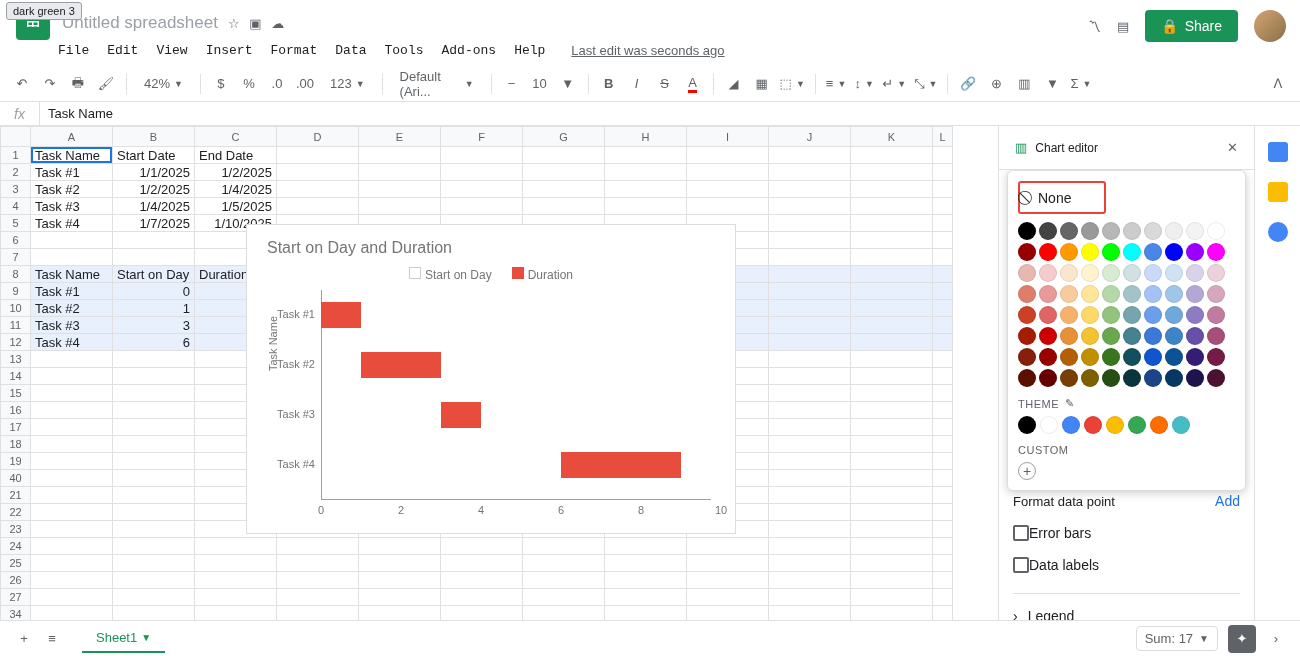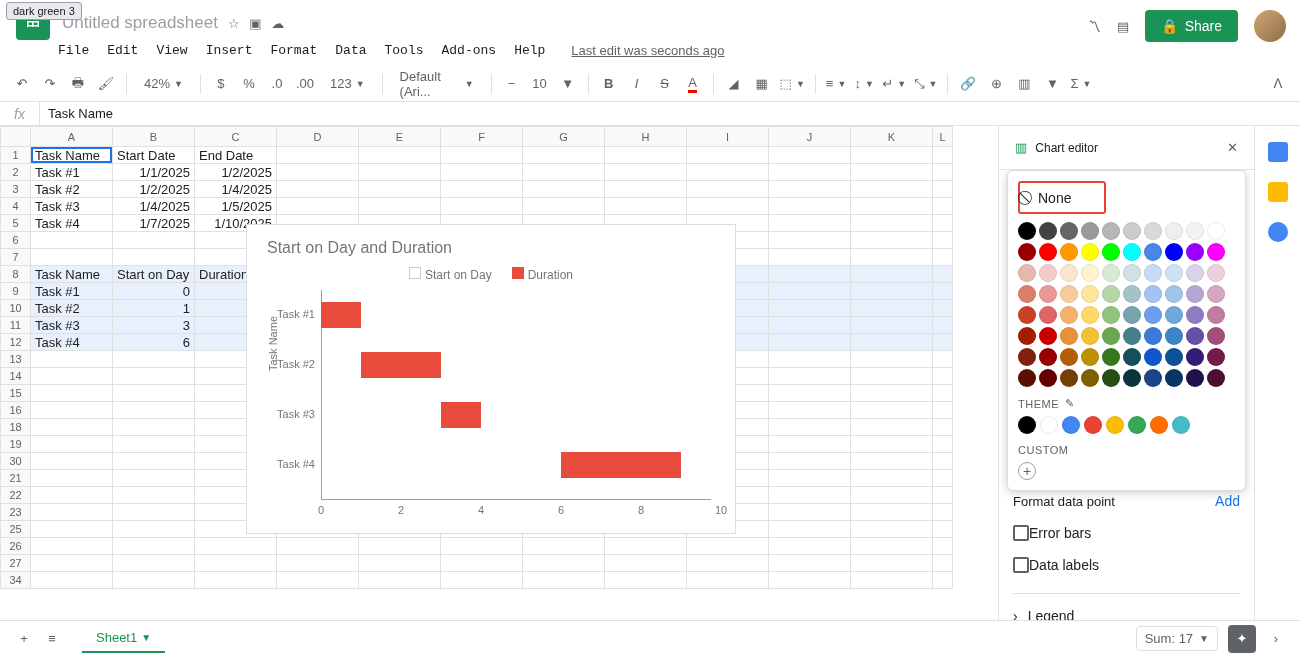--- a/index.html
+++ b/index.html
@@ -456,20 +456,35 @@
             <td class=""></td>
             <td class=""></td>
             <td class=""></td>
             <td class=""></td>
             <td class=""></td>
             <td class=""></td>
             <td class=""></td>
             <td class=""></td>
           </tr>
           <tr>
+            <th class="rowh">17</th>
+            <td class=""></td>
+            <td class=""></td>
+            <td class=""></td>
+            <td class=""></td>
+            <td class=""></td>
+            <td class=""></td>
+            <td class=""></td>
+            <td class=""></td>
+            <td class=""></td>
+            <td class=""></td>
+            <td class=""></td>
+            <td class=""></td>
+          </tr>
+          <tr>
             <th class="rowh">18</th>
             <td class=""></td>
             <td class=""></td>
             <td class=""></td>
             <td class=""></td>
             <td class=""></td>
             <td class=""></td>
             <td class=""></td>
             <td class=""></td>
             <td class=""></td>
@@ -486,21 +501,21 @@
             <td class=""></td>
             <td class=""></td>
             <td class=""></td>
             <td class=""></td>
             <td class=""></td>
             <td class=""></td>
             <td class=""></td>
             <td class=""></td>
           </tr>
           <tr>
-            <th class="rowh">30</th>
+            <th class="rowh">40</th>
             <td class=""></td>
             <td class=""></td>
             <td class=""></td>
             <td class=""></td>
             <td class=""></td>
             <td class=""></td>
             <td class=""></td>
             <td class=""></td>
             <td class=""></td>
             <td class=""></td>
@@ -532,20 +547,35 @@
             <td class=""></td>
             <td class=""></td>
             <td class=""></td>
             <td class=""></td>
             <td class=""></td>
             <td class=""></td>
             <td class=""></td>
           </tr>
           <tr>
             <th class="rowh">23</th>
+            <td class=""></td>
+            <td class=""></td>
+            <td class=""></td>
+            <td class=""></td>
+            <td class=""></td>
+            <td class=""></td>
+            <td class=""></td>
+            <td class=""></td>
+            <td class=""></td>
+            <td class=""></td>
+            <td class=""></td>
+            <td class=""></td>
+          </tr>
+          <tr>
+            <th class="rowh">24</th>
             <td class=""></td>
             <td class=""></td>
             <td class=""></td>
             <td class=""></td>
             <td class=""></td>
             <td class=""></td>
             <td class=""></td>
             <td class=""></td>
             <td class=""></td>
             <td class=""></td>

